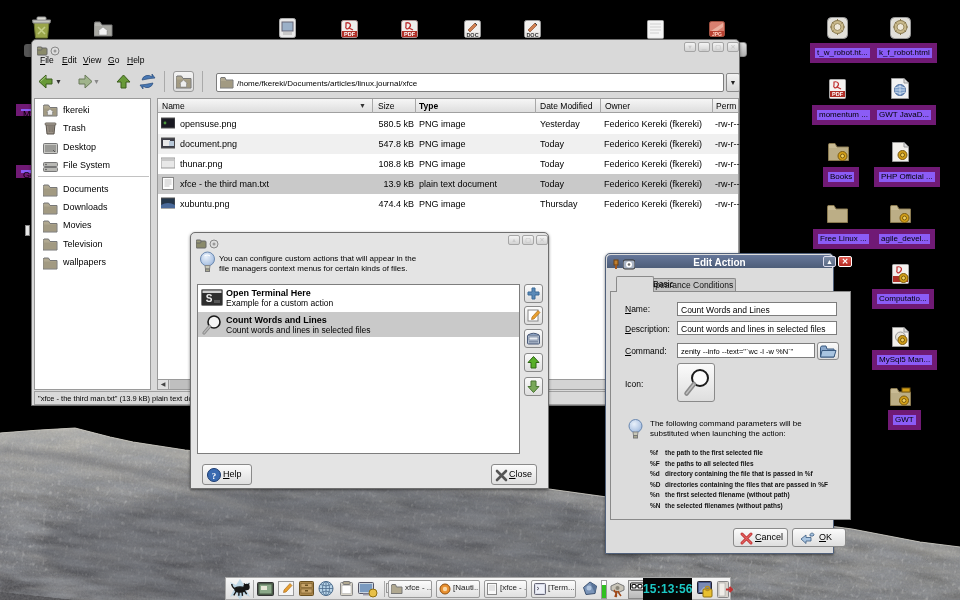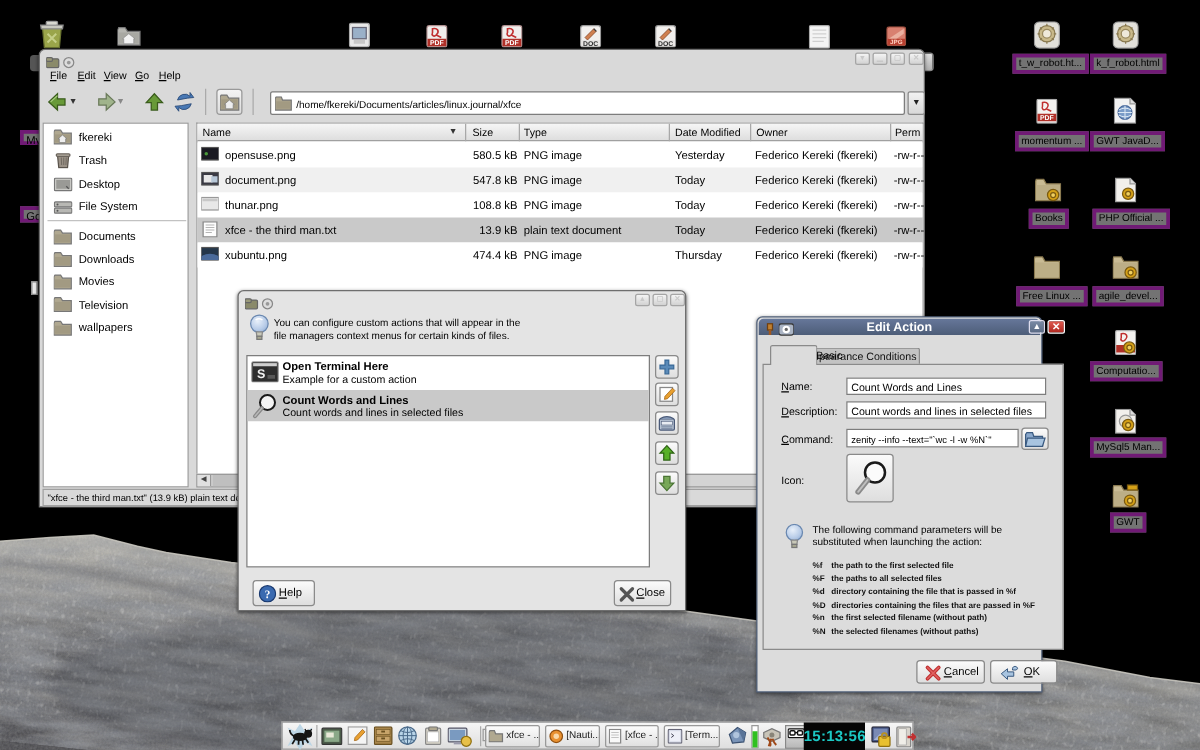--- a/index.html
+++ b/index.html
@@ -1,18 +1,18 @@
 <!DOCTYPE html>
 <html><head><meta charset="utf-8">
 <style>
 *{margin:0;padding:0;box-sizing:border-box;}
 html,body{width:960px;height:600px;overflow:hidden;background:#000;font-family:"Liberation Sans",sans-serif;}
 #stage{position:absolute;left:0;top:0;width:960px;height:600px;overflow:hidden;}
 .abs{position:absolute;}
-.lbl{position:absolute;background:#737373;border:3px solid #701a75;color:#000;font-size:8px;line-height:10px;padding:0 2px;white-space:nowrap;}
+.lbl{position:absolute;background:#8b5cf6;border:5px solid #701a75;color:#000;font-size:8px;line-height:10px;padding:0 2px;white-space:nowrap;}
 .win{position:absolute;background:#d9d9d9;border:1px solid #6e6e6e;border-radius:5px 5px 0 0;box-shadow:0 1px 3px rgba(0,0,0,.5);}
 .tbar-inactive{position:absolute;left:1px;right:1px;top:1px;height:13px;border-radius:4px 4px 0 0;background:linear-gradient(#efefef,#d8d8d8 45%,#c2c2c2);border-bottom:1px solid #a8a8a8;}
 .ttext{position:absolute;top:1px;width:100%;text-align:center;font-size:9.5px;font-weight:bold;color:#8b8b8b;}
 .wbtn{position:absolute;top:2px;width:12px;height:10px;background:linear-gradient(#f4f4f4,#d2d2d2);border:1px solid #a5a5a5;border-radius:2px;font-size:6px;line-height:9px;text-align:center;color:#c8c8c8;font-weight:bold;}
 .field{position:absolute;background:#fff;border:1px solid #7d7d7d;}
 .btn{position:absolute;background:linear-gradient(#fbfbfb,#dedede);border:1px solid #8a8a8a;border-radius:3px;font-size:9px;color:#000;}
 .mini{position:absolute;top:2px;width:11px;height:10px;}
 u{text-decoration:underline;}
 .row{left:0;width:580px;height:20px;font-size:9px;color:#000;}
 .row span{top:5px;white-space:nowrap;}
@@ -400,21 +400,21 @@
   </div>
 
   <div class="abs" style="left:125px;top:58px;width:582px;height:281px;background:#fff;border:1px solid #9a9a9a;border-bottom:none;" id="fmlist">
 
     <div class="abs" style="left:0;top:0;width:580px;height:14px;background:linear-gradient(#f6f6f6,#dedede);border-bottom:1px solid #a0a0a0;font-size:8.5px;color:#000;">
       <span class="abs" style="left:4px;top:2px;">Name</span>
       <span class="abs" style="left:201px;top:3px;font-size:7px;color:#333;">▼</span>
       <div class="abs" style="left:214px;top:0;width:1px;height:14px;background:#a8a8a8;"></div>
       <span class="abs" style="left:220px;top:2px;">Size</span>
       <div class="abs" style="left:257px;top:0;width:1px;height:14px;background:#a8a8a8;"></div>
-      <span class="abs" style="left:261px;top:2px;">Type</span>
+      <span class="abs" style="left:261px;top:2px;font-weight:bold;">Type</span>
       <div class="abs" style="left:377px;top:0;width:1px;height:14px;background:#a8a8a8;"></div>
       <span class="abs" style="left:382px;top:2px;">Date Modified</span>
       <div class="abs" style="left:442px;top:0;width:1px;height:14px;background:#a8a8a8;"></div>
       <span class="abs" style="left:447px;top:2px;">Owner</span>
       <div class="abs" style="left:554px;top:0;width:1px;height:14px;background:#a8a8a8;"></div>
       <span class="abs" style="left:558px;top:2px;">Perm</span>
     </div>
 
     <div class="abs row" style="top:15px;background:#fff;">
       <svg class="abs ricon">

